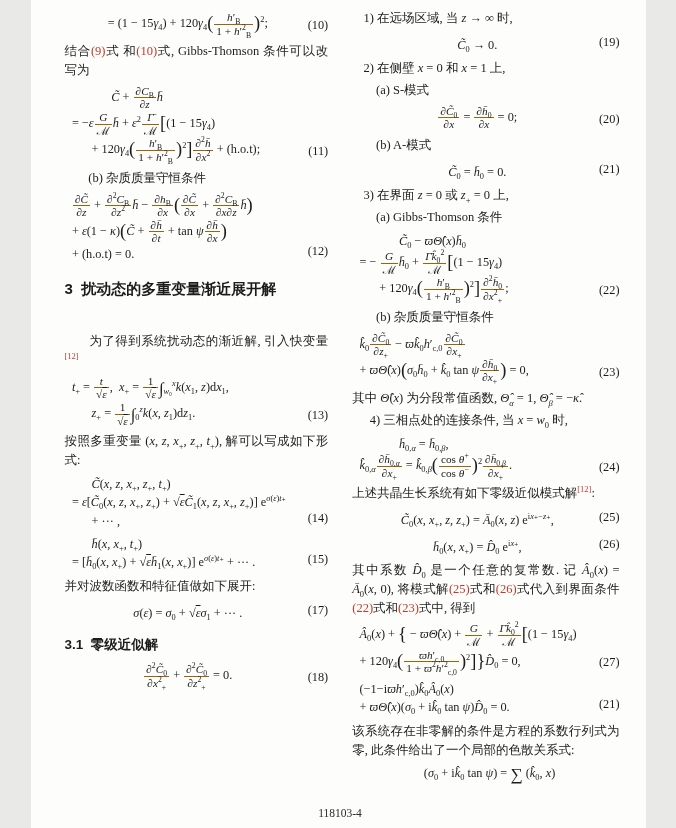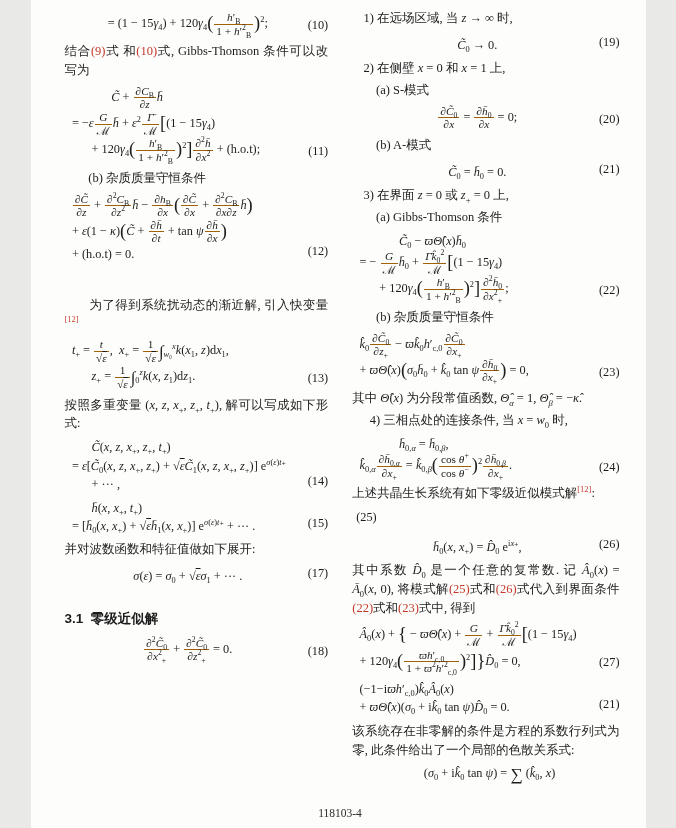--- a/index.html
+++ b/index.html
@@ -23,21 +23,21 @@
   .ov{text-decoration:overline;}
   
   .blk{margin:2px 0;}
   .para{text-align:justify;margin:3px 0;}
   .indent{text-indent:2em;margin-top:32px;}
   .item{padding-left:0.9em;margin:3px 0;}
   .sublabel{padding-left:1.9em;margin:3px 0;}
   .heading{font-family:"Liberation Sans","DejaVu Sans",sans-serif;font-weight:bold;
            font-size:15px;margin:14px 0 10px 0;}
   .subheading{font-family:"Liberation Sans","DejaVu Sans",sans-serif;font-weight:bold;
-              font-size:13.5px;margin:23px 0 8px 0;}
+              font-size:13.5px;margin:13px 0 8px 0;}
   .eq{display:flex;align-items:flex-end;margin:5px 0;font-size:12.3px;}
   .eq-body{flex:1;padding-left:0.6em;}
   .eq-no{white-space:nowrap;padding-left:4px;padding-bottom:3px;}
   .l{text-align:left;}
   .l.c{text-align:center;}
   .i1{padding-left:1.6em;}
   .i2{padding-left:3.2em;}
   .footer{position:absolute;left:4px;right:0;bottom:6px;text-align:center;
           font-size:11.5px;color:#2a2a2a;}
 </style>
@@ -64,20 +64,21 @@
         </div>
         <div class="blk sublabel">(b) 杂质质量守恒条件</div>
         <div class="blk eq">
           <div class="eq-body">
             <div class="l"><span class="fr"><span class="nu">∂<i>C̃</i></span><span class="de">∂<i>z</i></span></span> + <span class="fr"><span class="nu">∂<sup>2</sup><i>C</i><sub>B</sub></span><span class="de">∂<i>z</i><sup>2</sup></span></span><i>h̄</i> − <span class="fr"><span class="nu">∂<i>h</i><sub>B</sub></span><span class="de">∂<i>x</i></span></span><span class="big">(</span><span class="fr"><span class="nu">∂<i>C̃</i></span><span class="de">∂<i>x</i></span></span> + <span class="fr"><span class="nu">∂<sup>2</sup><i>C</i><sub>B</sub></span><span class="de">∂<i>x</i>∂<i>z</i></span></span><i>h̄</i><span class="big">)</span></div>
             <div class="l">+ <i>ε</i>(1 − <i>κ</i>)<span class="big">(</span><i>C̃</i> + <span class="fr"><span class="nu">∂<i>h̄</i></span><span class="de">∂<i>t</i></span></span> + tan <i>ψ</i><span class="fr"><span class="nu">∂<i>h̄</i></span><span class="de">∂<i>x</i></span></span><span class="big">)</span></div>
             <div class="l">+ (h.o.t) = 0.</div>
           </div>
           <div class="eq-no">(12)</div>
         </div>
+        <div class="blk heading">3&nbsp;&nbsp;扰动态的多重变量渐近展开解</div>
         <div class="blk para indent">为了得到系统扰动态的渐近解, 引入快变量<sup class="ref" style="color: rgb(197, 57, 41);">[12]</sup></div>
         <div class="blk eq">
           <div class="eq-body">
             <div class="l"><i>t</i><sub>+</sub> = <span class="fr"><span class="nu"><i>t</i></span><span class="de">√<span class="ov"><i>ε</i></span></span></span>,&nbsp;&nbsp;<i>x</i><sub>+</sub> = <span class="fr"><span class="nu">1</span><span class="de">√<span class="ov"><i>ε</i></span></span></span><span class="int">∫</span><sub><i>w</i>₀</sub><sup><i>x</i></sup><i>k</i>(<i>x</i><sub>1</sub>, <i>z</i>)d<i>x</i><sub>1</sub>,</div>
             <div class="l i1"><i>z</i><sub>+</sub> = <span class="fr"><span class="nu">1</span><span class="de">√<span class="ov"><i>ε</i></span></span></span><span class="int">∫</span><sub>0</sub><sup><i>z</i></sup><i>k</i>(<i>x</i>, <i>z</i><sub>1</sub>)d<i>z</i><sub>1</sub>.</div>
           </div>
           <div class="eq-no">(13)</div>
         </div>
         <div class="blk para">按照多重变量 (<i>x</i>, <i>z</i>, <i>x</i><sub>+</sub>, <i>z</i><sub>+</sub>, <i>t</i><sub>+</sub>), 解可以写成如下形式:</div>
         <div class="blk eq">
@@ -155,20 +156,23 @@
         <div class="blk item">&nbsp;&nbsp;4) 三相点处的连接条件, 当 <i>x</i> = <i>w</i><sub>0</sub> 时,</div>
         <div class="blk eq">
           <div class="eq-body">
             <div class="l i2"><i>h̄</i><sub>0,<i>α</i></sub> = <i>h̄</i><sub>0,<i>β</i></sub>,</div>
             <div class="l"><i>k̂</i><sub>0,<i>α</i></sub><span class="fr"><span class="nu">∂<i>h̄</i><sub>0,<i>α</i></sub></span><span class="de">∂<i>x</i><sub>+</sub></span></span> = <i>k̂</i><sub>0,<i>β</i></sub><span class="big">(</span><span class="fr"><span class="nu">cos <i>θ</i><sup>+</sup></span><span class="de">cos <i>θ</i><sup>−</sup></span></span><span class="big">)</span><sup>2</sup><span class="fr"><span class="nu">∂<i>h̄</i><sub>0,<i>β</i></sub></span><span class="de">∂<i>x</i><sub>+</sub></span></span>.</div>
           </div>
           <div class="eq-no">(24)</div>
         </div>
         <div class="blk para">上述共晶生长系统有如下零级近似模式解<sup class="ref" style="color: rgb(197, 57, 41);">[12]</sup>:</div>
         <div class="blk eq">
+          <div class="eq-body">
+            <div class="l c"><i>C̃</i><sub>0</sub>(<i>x</i>, <i>x</i><sub>+</sub>, <i>z</i>, <i>z</i><sub>+</sub>) = <i>Ā</i><sub>0</sub>(<i>x</i>, <i>z</i>) e<sup>i<i>x</i>₊−<i>z</i>₊</sup>,</div>
+          </div>
           <div class="eq-no">(25)</div>
         </div>
         <div class="blk eq">
           <div class="eq-body">
             <div class="l c"><i>h̄</i><sub>0</sub>(<i>x</i>, <i>x</i><sub>+</sub>) = <i>D̂</i><sub>0</sub> e<sup>i<i>x</i>₊</sup>,</div>
           </div>
           <div class="eq-no">(26)</div>
         </div>
         <div class="blk para">其中系数 <i>D̂</i><sub>0</sub> 是一个任意的复常数. 记 <i>Â</i><sub>0</sub>(<i>x</i>) = <i>Ā</i><sub>0</sub>(<i>x</i>, 0), 将模式解<span class="ref" style="color: rgb(197, 57, 41);">(25)</span>式和<span class="ref" style="color: rgb(197, 57, 41);">(26)</span>式代入到界面条件<span class="ref" style="color: rgb(197, 57, 41);">(22)</span>式和<span class="ref" style="color: rgb(197, 57, 41);">(23)</span>式中, 得到</div>
         <div class="blk eq">

